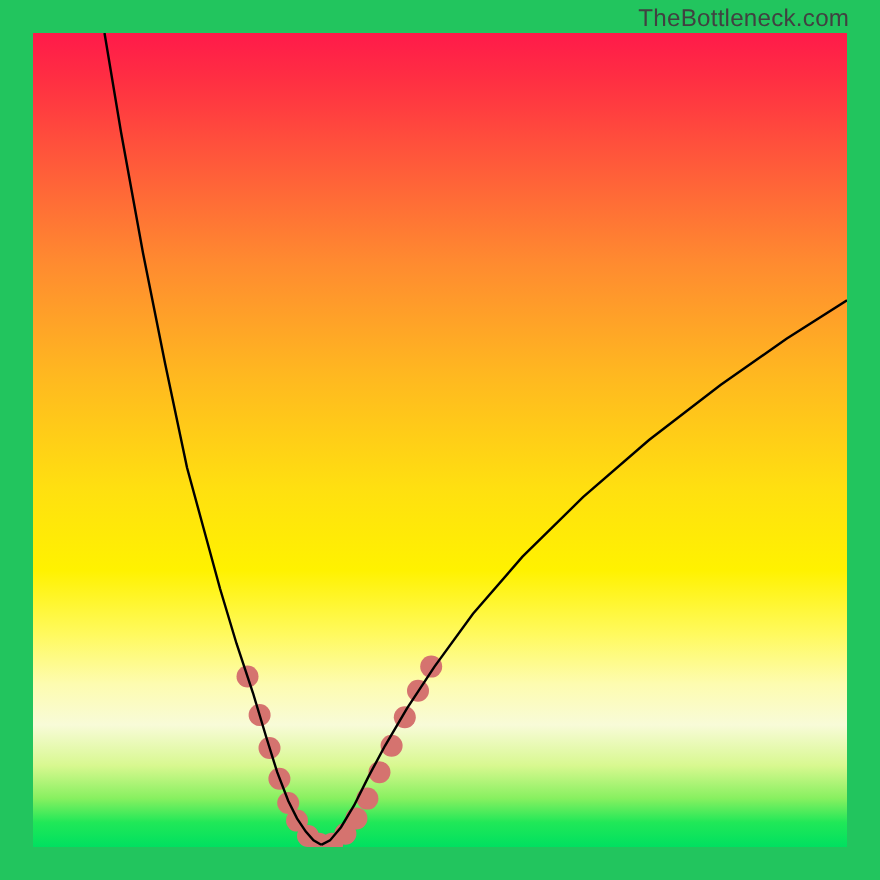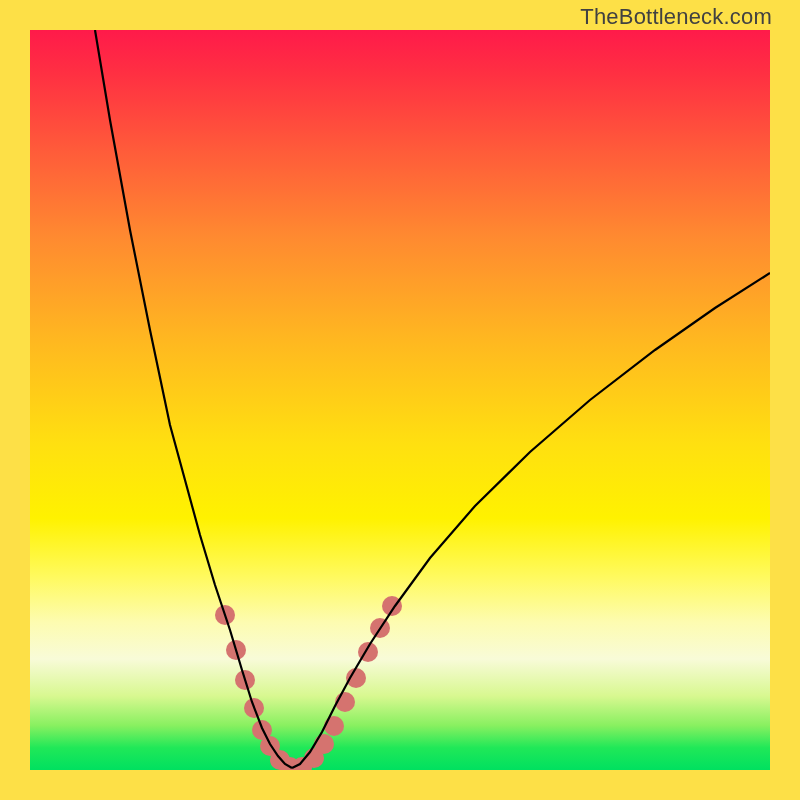--- a/index.html
+++ b/index.html
@@ -4,21 +4,21 @@
 <style>
   body {
     margin: 0;
     padding: 0;
     background: #fff;
   }
   .container {
     width: 800px;
     height: 800px;
     position: relative;
-    background: #fde047;
+    background: #22c55e;
   }
   .plot-area {
     position: absolute;
     left: 30px;
     top: 30px;
     width: 740px;
     height: 740px;
     background: linear-gradient(to bottom,
       #ff1a4a 0%,
       #ff3042 6%,

